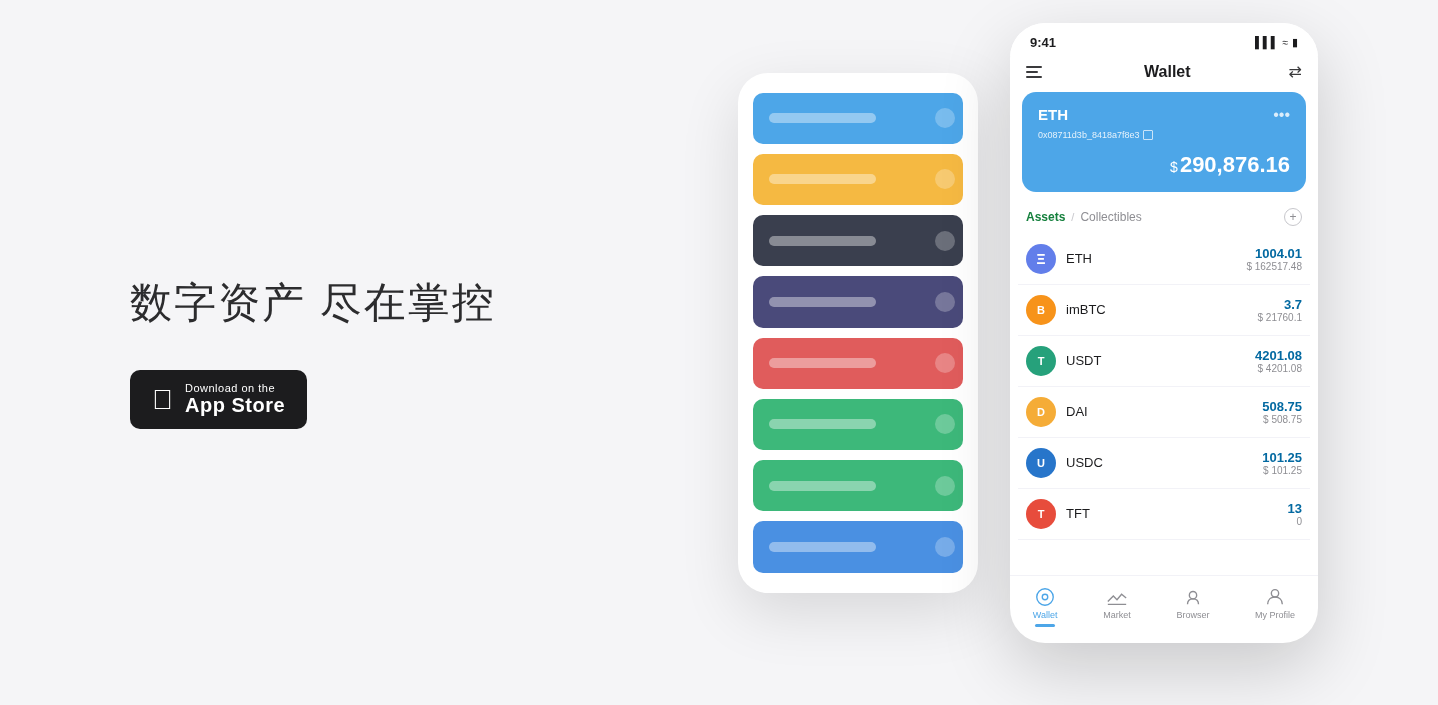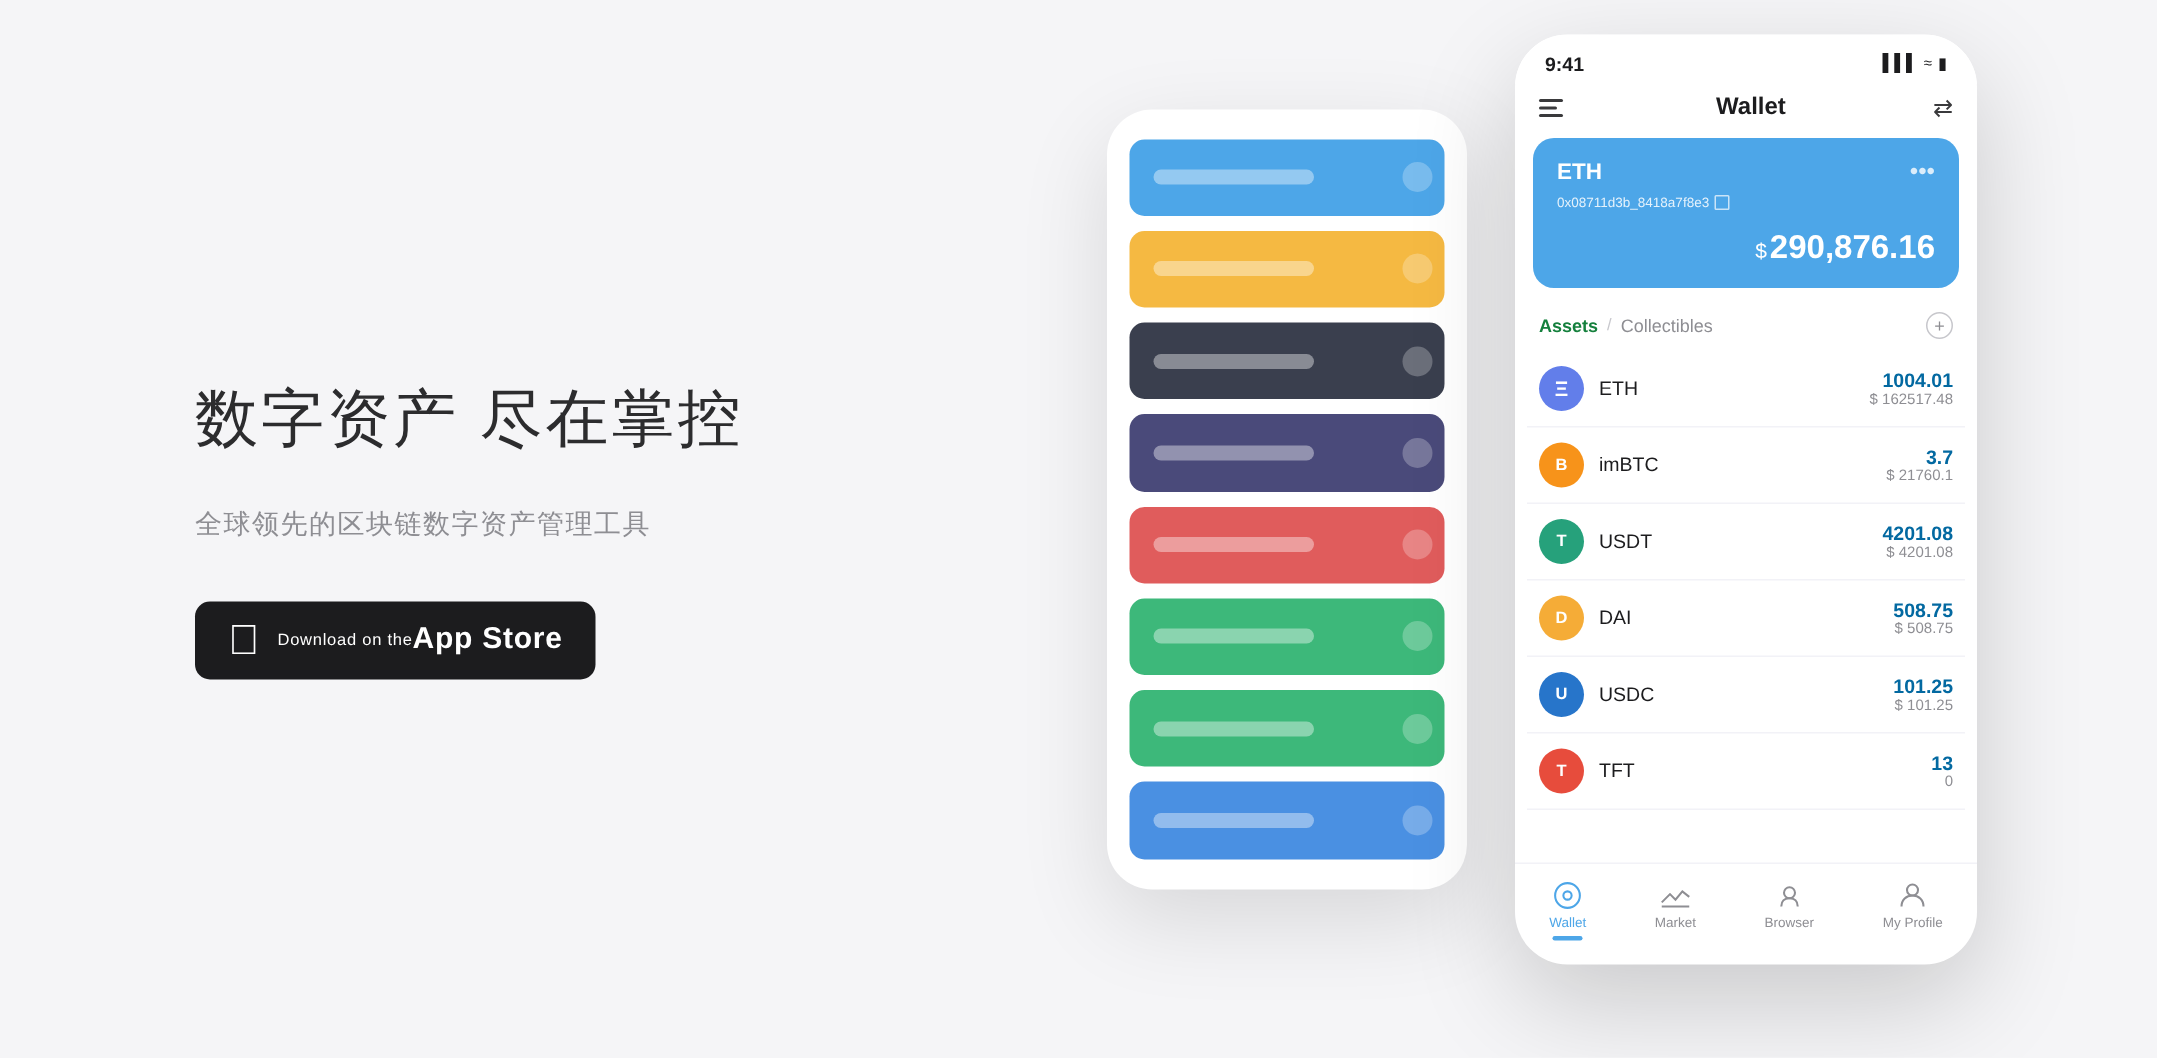--- a/index.html
+++ b/index.html
@@ -59,22 +59,21 @@
       text-decoration: none;
     }
 
     .apple-icon {
       font-size: 28px;
       line-height: 1;
     }
 
     .btn-text-group {
       display: flex;
-      flex-direction: row;
-      align-items: center;
+      flex-direction: column;
     }
 
     .btn-top-text {
       font-size: 11px;
       color: #fff;
       letter-spacing: 0.5px;
     }
 
     .btn-main-text {
       font-size: 20px;
@@ -439,21 +438,20 @@
       height: 22px;
     }
   </style>
 </head>
 <body>
 
 <div class="hero-section">
 
   <div class="left-content">
     <h1 class="main-title">数字资产 尽在掌控</h1>
-    <p class="sub-title">全球领先的区块链数字资产管理工具</p>
     <a class="app-store-btn" href="#">
       <span class="apple-icon"></span>
       <div class="btn-text-group">
         <span class="btn-top-text">Download on the</span>
         <span class="btn-main-text">App Store</span>
       </div>
     </a>
   </div>
 
   <div class="phones-container">

